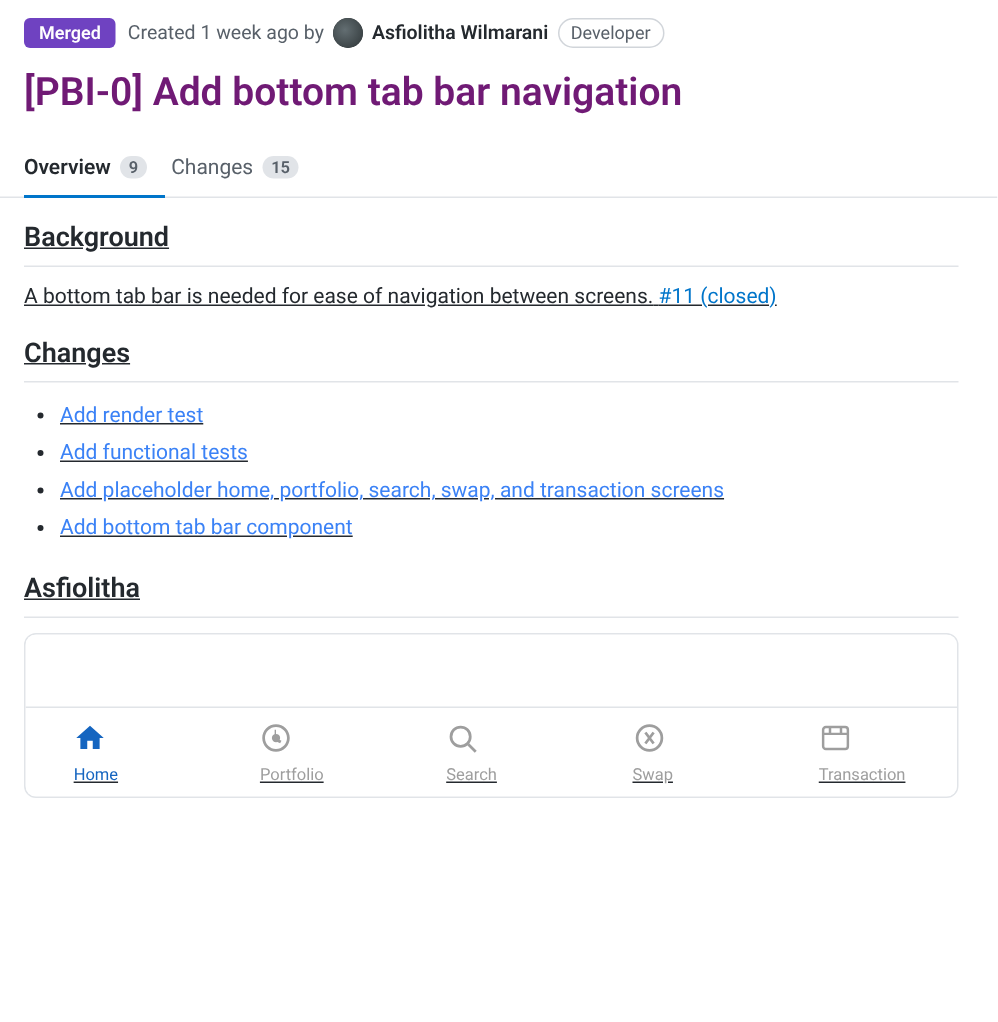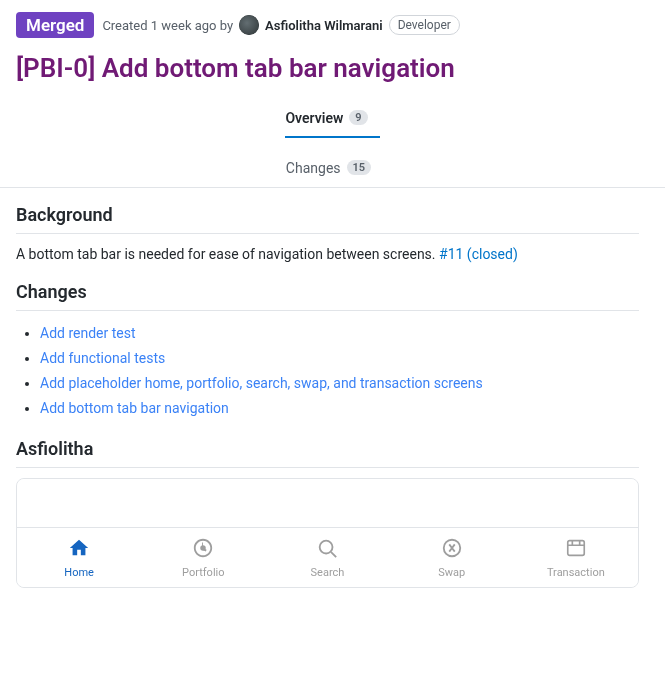--- a/index.html
+++ b/index.html
@@ -15,21 +15,21 @@
     .top-bar {
       display: flex;
       align-items: center;
       padding: 12px 16px 10px 16px;
       gap: 8px;
     }
 
     .merged-badge {
       background: #6f42c1;
       color: #fff;
-      font-size: 17px;
+      font-size: 12px;
       font-weight: 600;
       padding: 3px 10px;
       border-radius: 4px;
     }
 
     .meta-text {
       font-size: 13px;
       color: #586069;
       display: flex;
       align-items: center;
@@ -74,22 +74,21 @@
       padding: 4px 16px 14px 16px;
       color: #701a75;
       line-height: 1.3;
     }
 
     .tabs-bar {
       display: flex;
       align-items: center;
       padding: 0 16px;
       border-bottom: 1px solid #e1e4e8;
-      gap: 13px;
-      flex-direction: column;
+      gap: 0;
     }
 
     .tab-item {
       display: flex;
       align-items: center;
       gap: 6px;
       padding: 10px 12px 10px 4px;
       font-size: 14px;
       color: #586069;
       cursor: pointer;
@@ -112,20 +111,21 @@
       background: #e1e4e8;
       color: #586069;
       font-size: 11px;
       font-weight: 600;
       padding: 1px 6px;
       border-radius: 10px;
     }
 
     .content {
       padding: 16px 26px 0 16px;
+      text-decoration: underline;
     }
 
     .section {
       margin-bottom: 16px;
     }
 
     .section-title {
       font-size: 18px;
       font-weight: 600;
       color: #24292e;
@@ -194,21 +194,20 @@
       justify-content: space-around;
       background: #fff;
       border-top: 1px solid #e1e4e8;
       padding: 6px 0 4px 0;
       height: 60px;
     }
 
     .phone-tab {
       display: flex;
       flex-direction: column;
-      align-items: center;
       gap: 2px;
       min-width: 60px;
     }
 
     .phone-tab-icon {
       font-size: 20px;
       color: #9e9e9e;
     }
 
     .phone-tab-icon.active {
@@ -268,21 +267,21 @@
       <li>
         <a class="link-blue">Add render test</a>
       </li>
       <li>
         <a class="link-blue">Add functional tests</a>
       </li>
       <li>
         <a class="link-blue">Add placeholder home, portfolio, search, swap, and transaction screens</a>
       </li>
       <li>
-        <a class="link-blue">Add bottom tab bar navigation</a>
+        <a class="link-blue">Add bottom tab bar component</a>
       </li>
     </ul>
   </div>
 
   <div class="screenshots-section">
     <div class="screenshots-title">Asfiolitha</div>
 
     <div class="phone-mockup">
       <div class="phone-screen"></div>
       <div class="phone-tab-bar">

